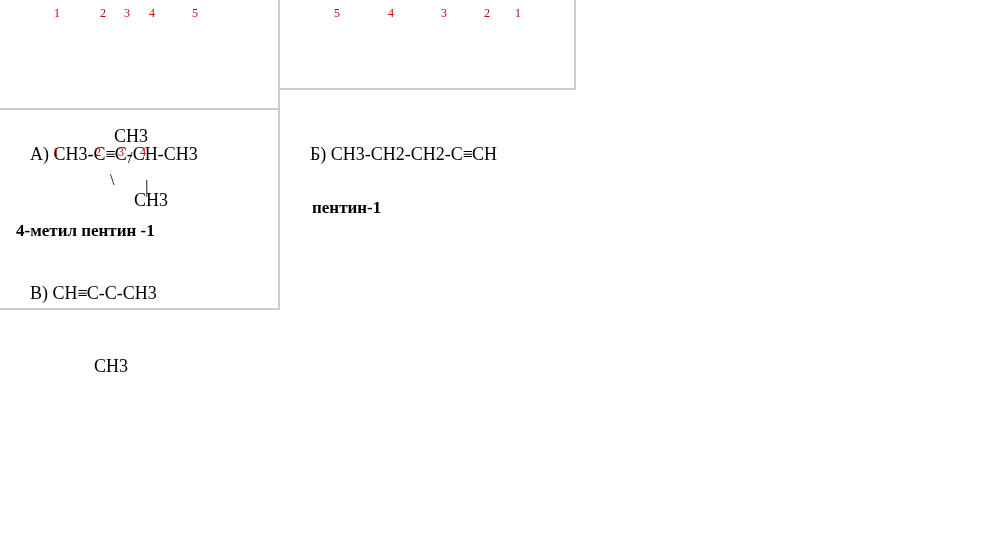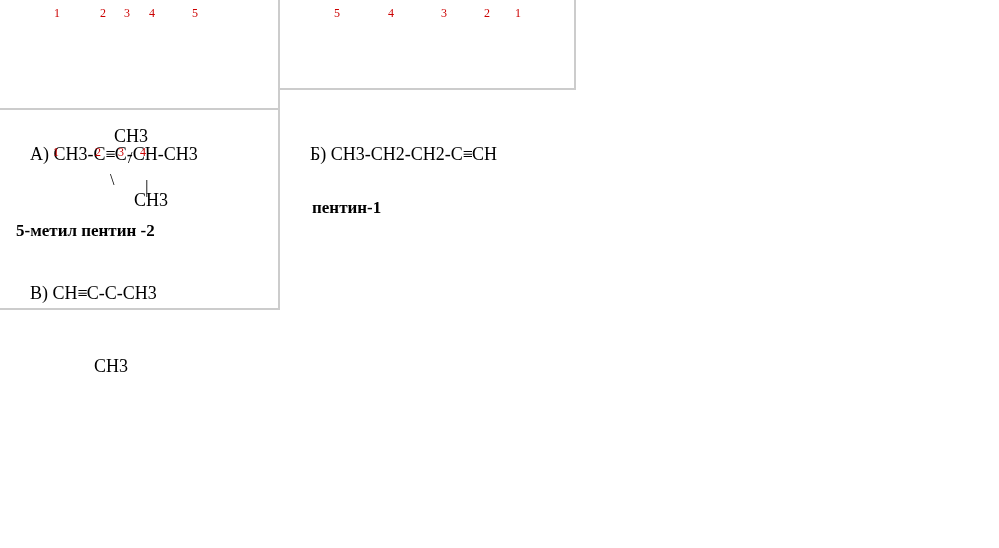--- a/index.html
+++ b/index.html
@@ -48,21 +48,21 @@
   <div class="row formula" style="margin-top:10px;">
     <span class="num" style="left:42px;">1</span>
     <span class="num" style="left:88px;">2</span>
     <span class="num" style="left:112px;">3</span>
     <span class="num" style="left:137px;">4</span>
     <span class="num" style="left:180px;">5</span>
     <span>А)</span><span> </span><span>CH3-</span><span>C</span><span class="triple">≡</span><span>C</span><span>-</span><span>CH</span><span>-CH3</span>
   </div>
   <div class="formula sub-row" style="margin-left:133px; line-height:6px; margin-top:-2px;">|</div>
   <div class="formula sub-row" style="margin-left:122px;">CH3</div>
-  <div class="name" style="margin-top:10px; margin-left:4px;">5-метил пентин -2</div>
+  <div class="name" style="margin-top:10px; margin-left:4px;">4-метил пентин -1</div>
 </div>
 
 <div class="cell cell-b">
   <div class="row formula" style="margin-top:10px;">
     <span class="num" style="left:42px;">5</span>
     <span class="num" style="left:96px;">4</span>
     <span class="num" style="left:149px;">3</span>
     <span class="num" style="left:192px;">2</span>
     <span class="num" style="left:223px;">1</span>
     <span>Б)</span><span> </span><span>CH3-</span><span>CH2-</span><span>CH2-</span><span>C</span><span class="triple">≡</span><span>CH</span>

